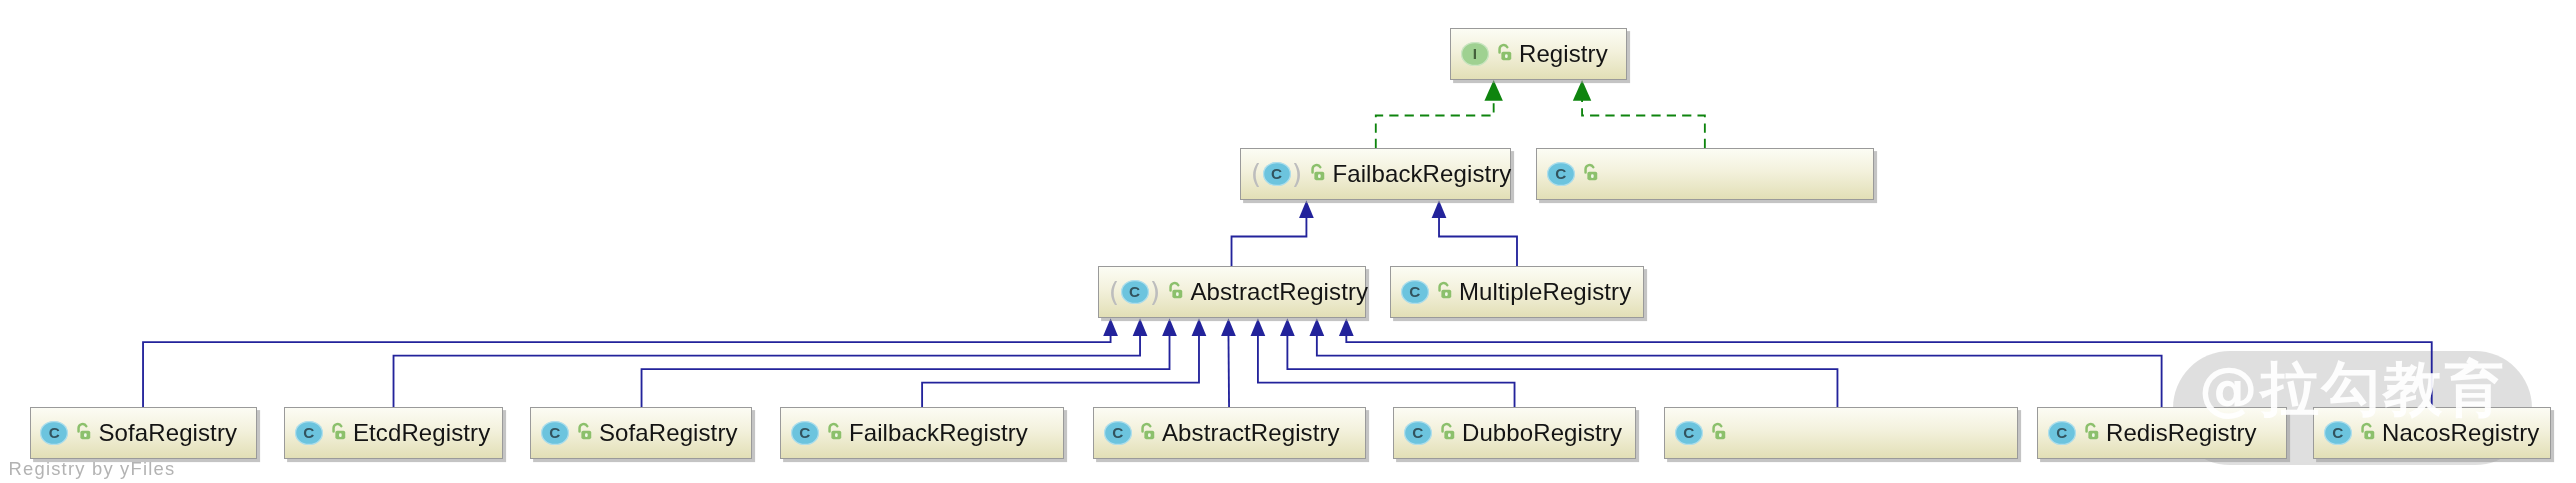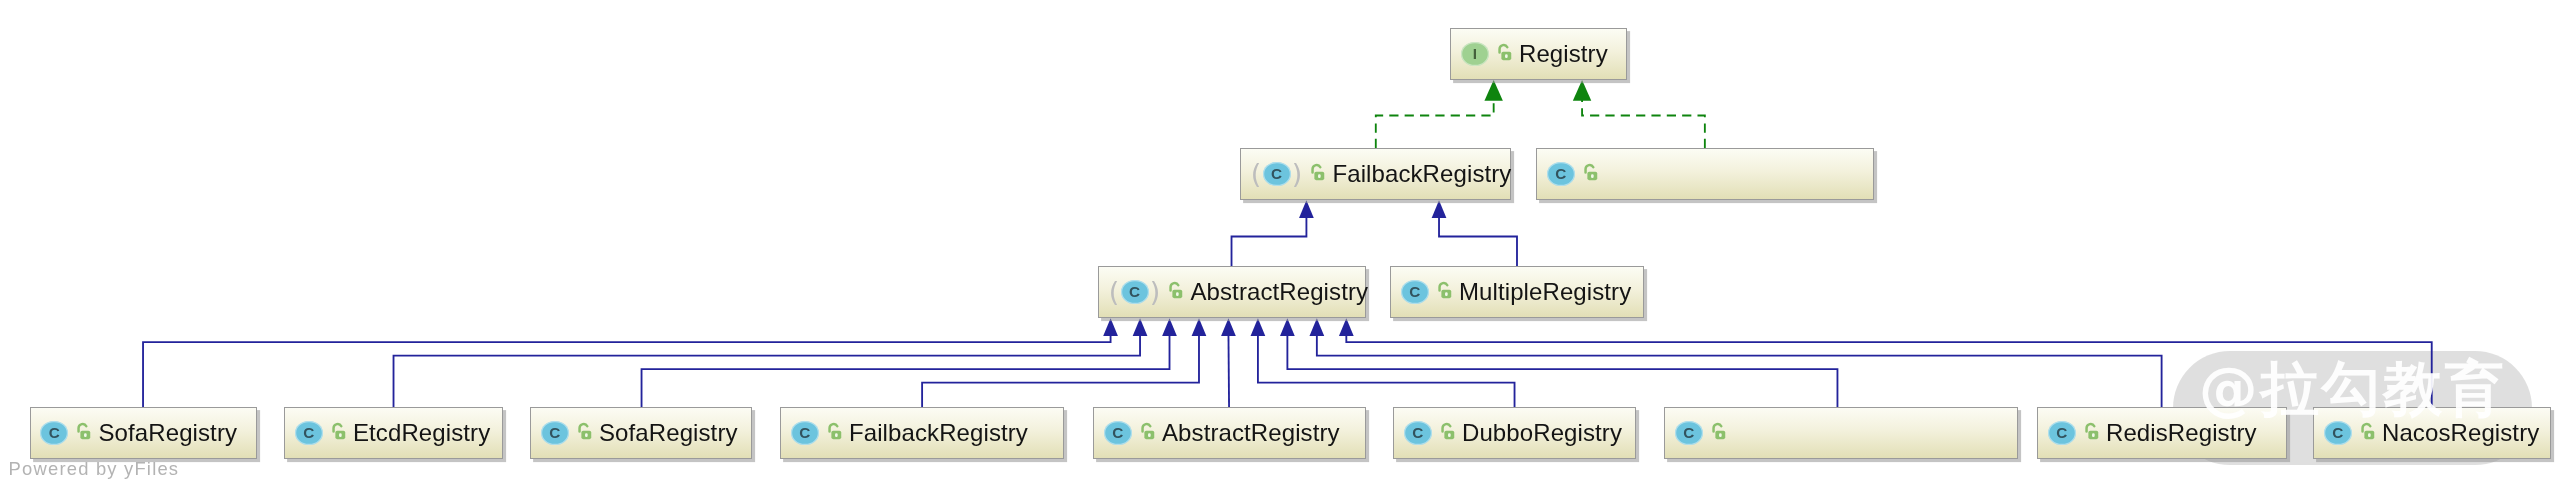--- a/index.html
+++ b/index.html
@@ -247,15 +247,15 @@
         </span>
         <svg class="lock" width="16.6" height="19" viewBox="0 0 22 26">
           <path d="M4.5 13 V8.2 a5.6 5.6 0 0 1 10.6-2.4" fill="none" stroke="#8cc06c" stroke-width="3.4" stroke-linecap="round"></path>
           <rect x="7" y="12" width="13.5" height="11.5" rx="2.5" fill="#8cc06c"></rect>
           <rect x="12" y="15.4" width="3.6" height="5" rx="1.6" fill="#f0f7e8"></rect>
         </svg>
         <span class="node-label">NacosRegistry</span>
       </div>
     </div>
   <div class="wm-text" style="left:2173px;top:338px;width:359px;height:104px;">@拉勾教育</div>
-  <div class="credit">Powered by yFiles</div>
+  <div class="credit">Registry by yFiles</div>
 </div>
 
 
 </body></html>

